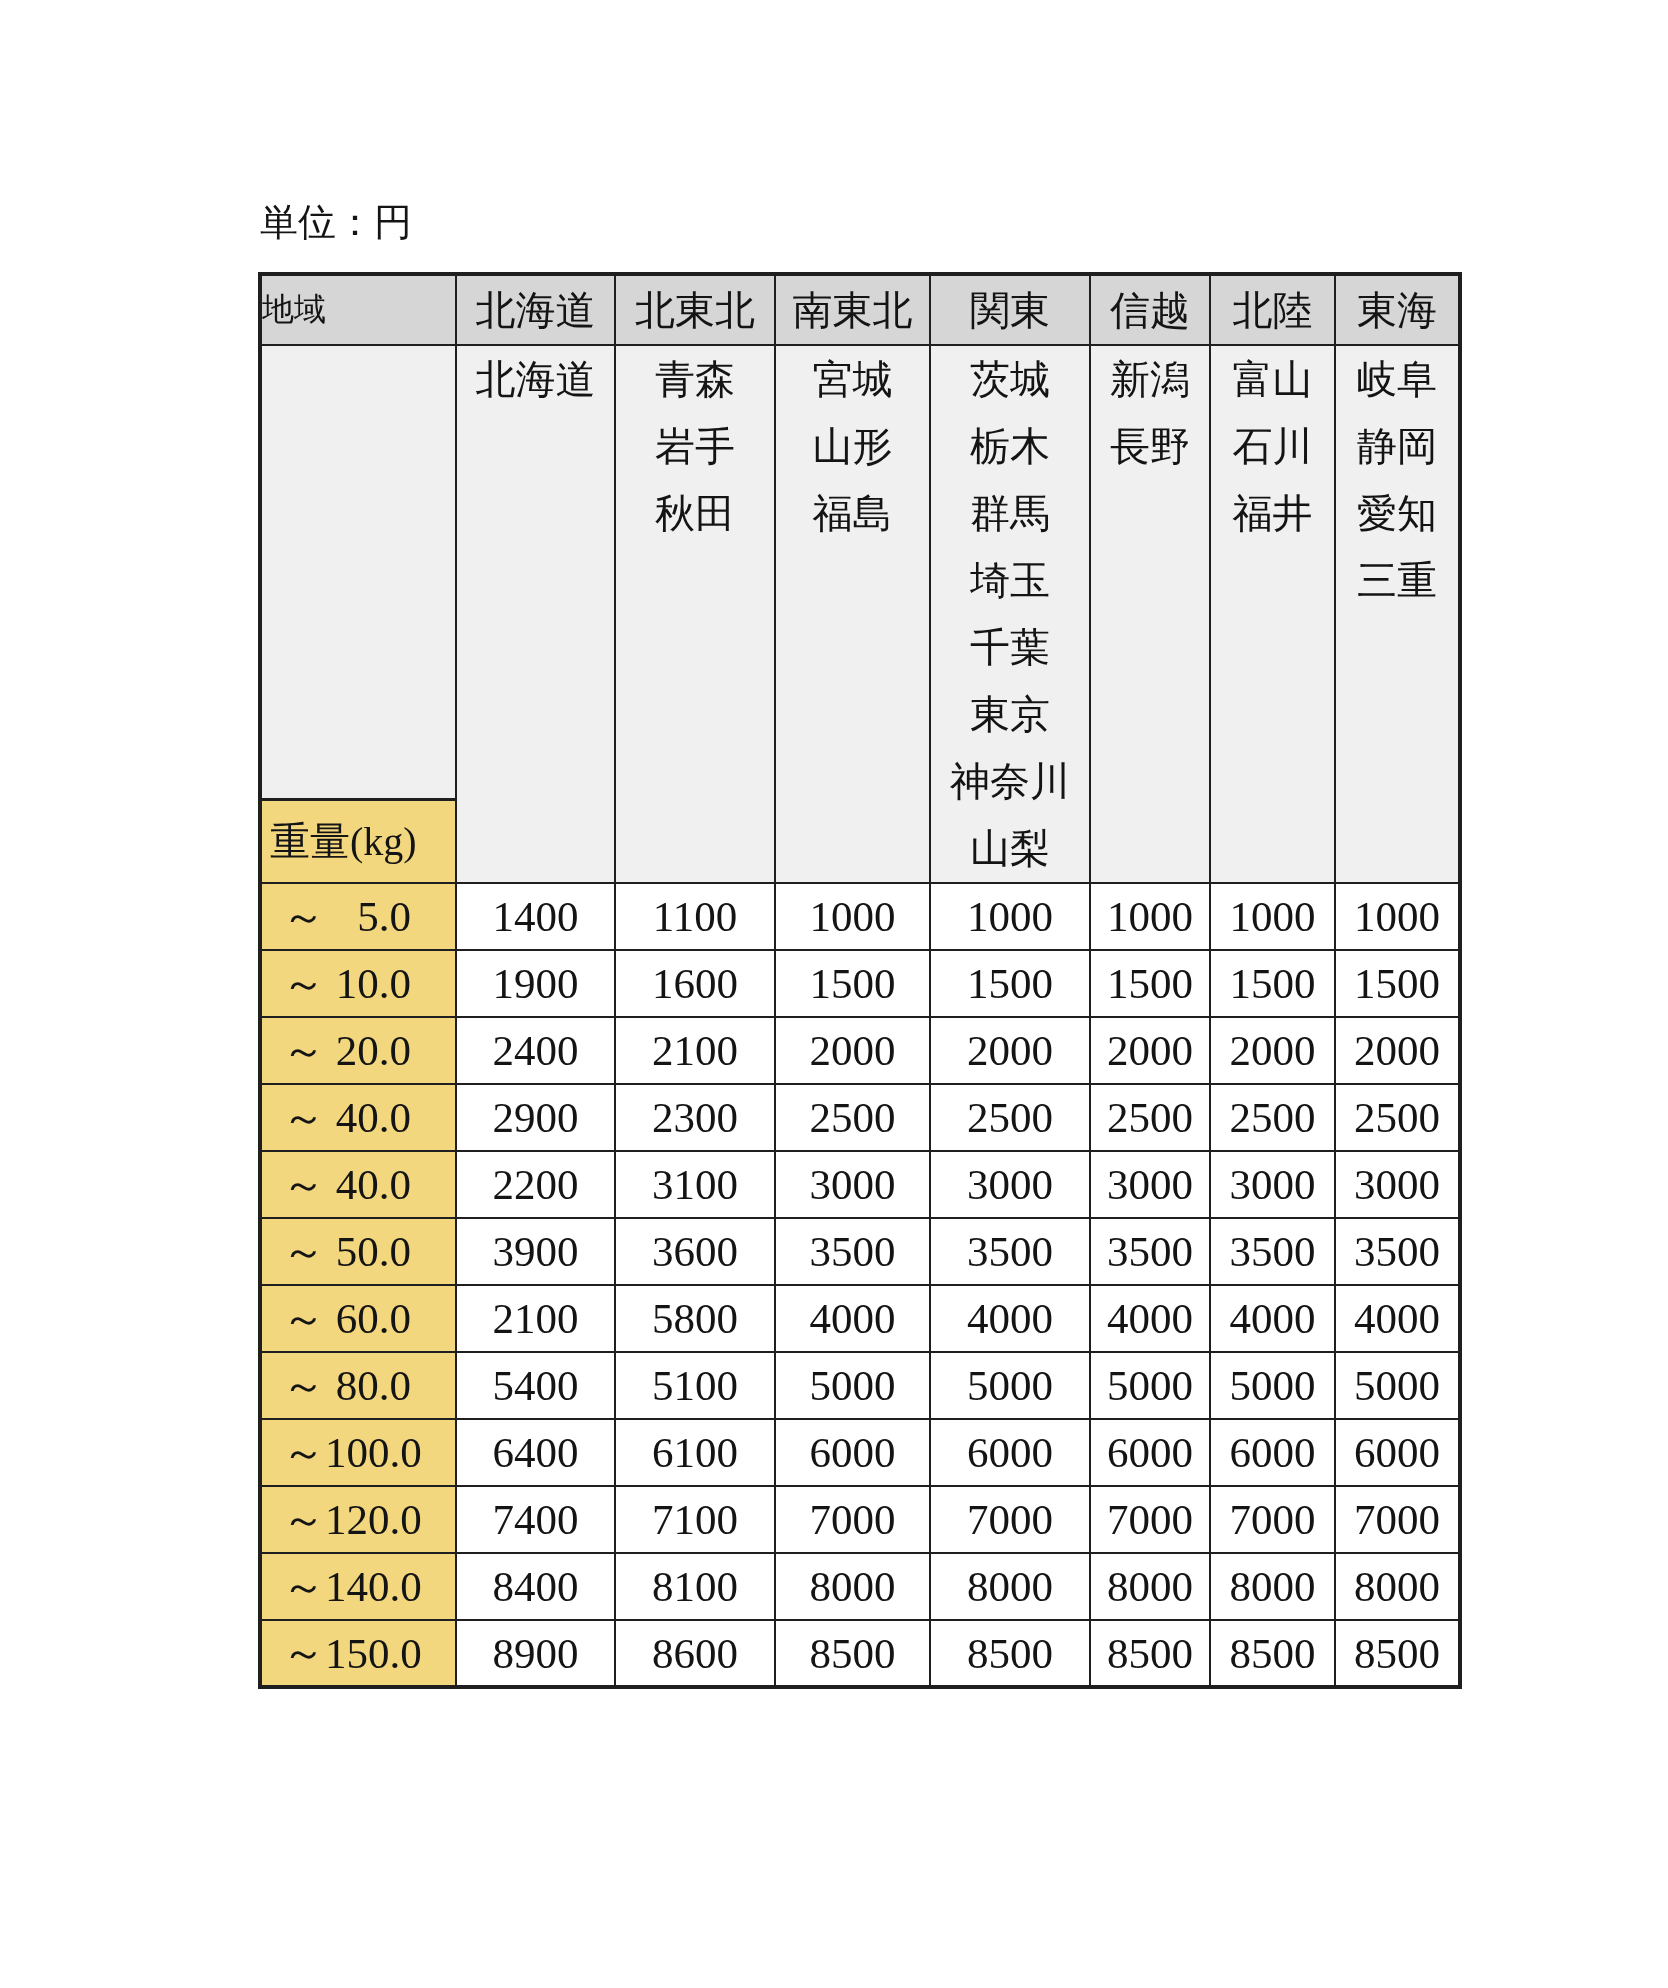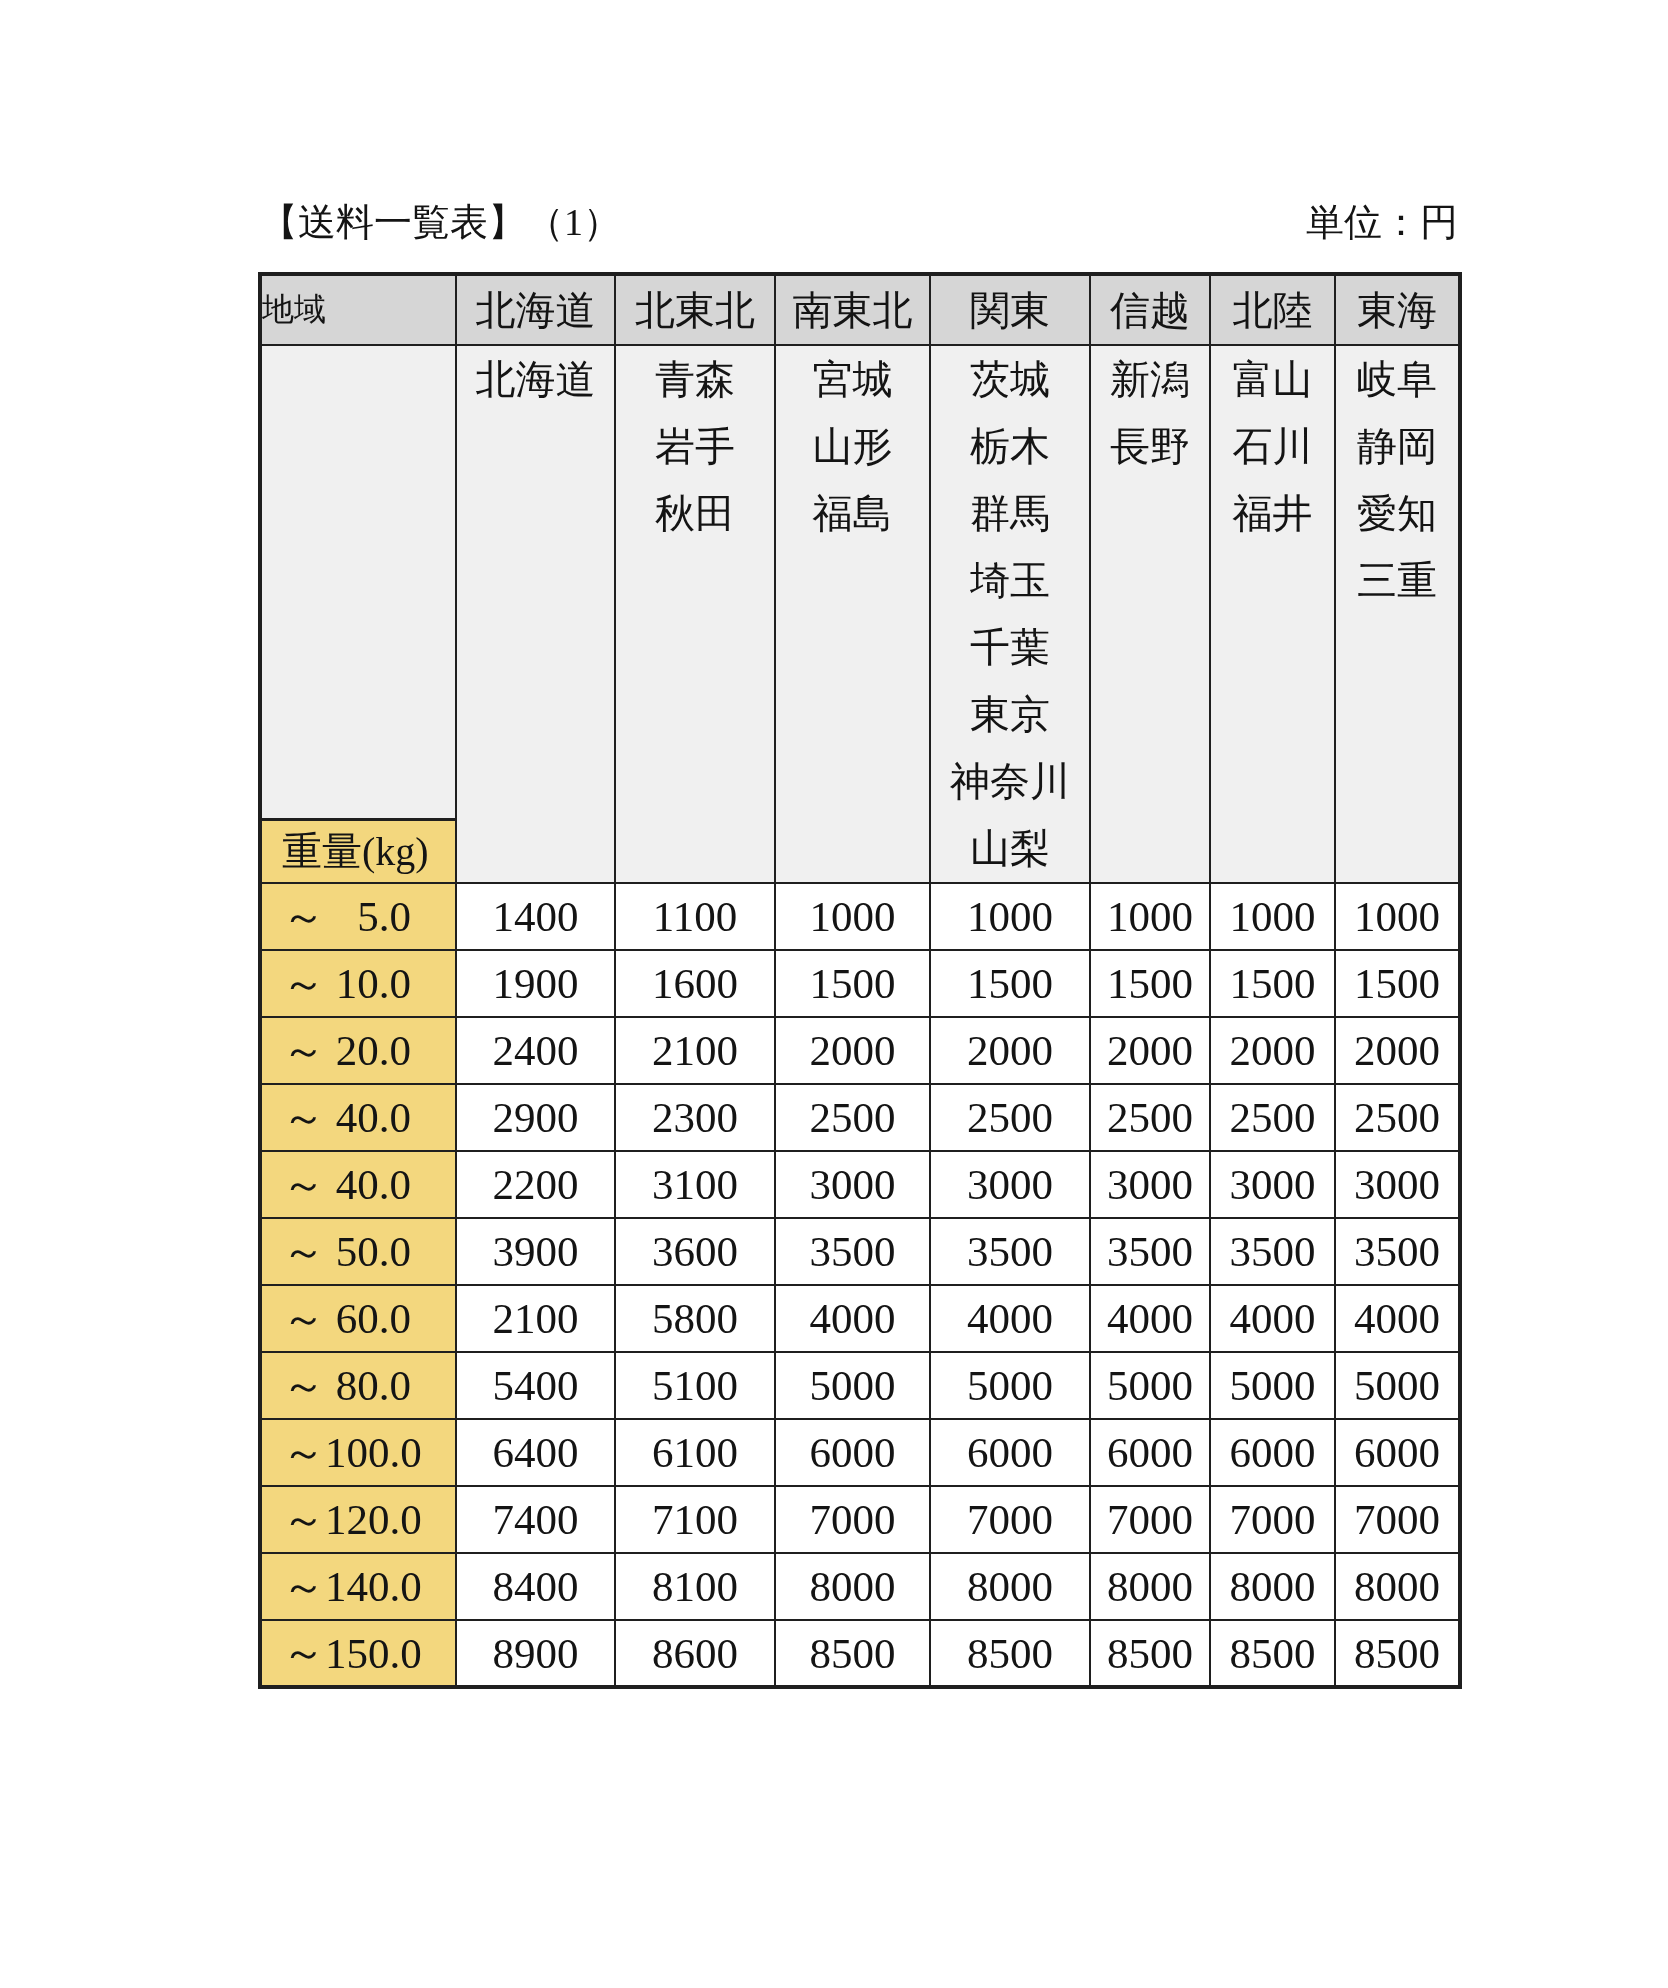--- a/index.html
+++ b/index.html
@@ -36,39 +36,38 @@
     background:var(--header-bg);font-weight:normal;font-size:40px;
     text-align:center;height:71px;
   }
   
   .pref-td{height:536px;vertical-align:top;background:var(--zone-bg);}
   .pref-item{line-height:67px;font-size:40px;text-align:center;white-space:nowrap;}
   .weight-head-td{height:536px;vertical-align:top;background:var(--zone-bg);}
   .wh-wrap{display:flex;flex-direction:column;height:536px;}
   .wh-spacer{flex:1;background:var(--zone-bg);}
   .wh-label{
-    height:64px;background:var(--accent);border-top:3px solid var(--border);
-    display:flex;align-items:center;padding-left:20px;font-size:40px;
+    height:84px;background:var(--accent);border-top:3px solid var(--border);
+    display:flex;align-items:center;padding-left:8px;font-size:40px;
   }
   
   .wlabel-td{background:var(--accent);height:67px;}
   .wrow{
     display:flex;align-items:center;height:100%;
     padding:0 44px 0 20px;font-size:43px;
   }
   .wrow .tilde{letter-spacing:0;}
   .wrow .wval{margin-left:auto;text-align:right;}
   .fee-td{background:#ffffff;text-align:center;vertical-align:middle;font-size:43px;height:67px;}
 </style>
 </head>
 <body>
 
 <div class="content">
   <div class="title-row">
-    <span>【送料一覧表】（1）</span>
     <span>単位：円</span>
   </div>
 
   <table class="fee-table">
     <colgroup id="colgroup">
         <col style="width: 196px;">
         <col style="width: 159px;">
         <col style="width: 160px;">
         <col style="width: 155px;">
         <col style="width: 160px;">

